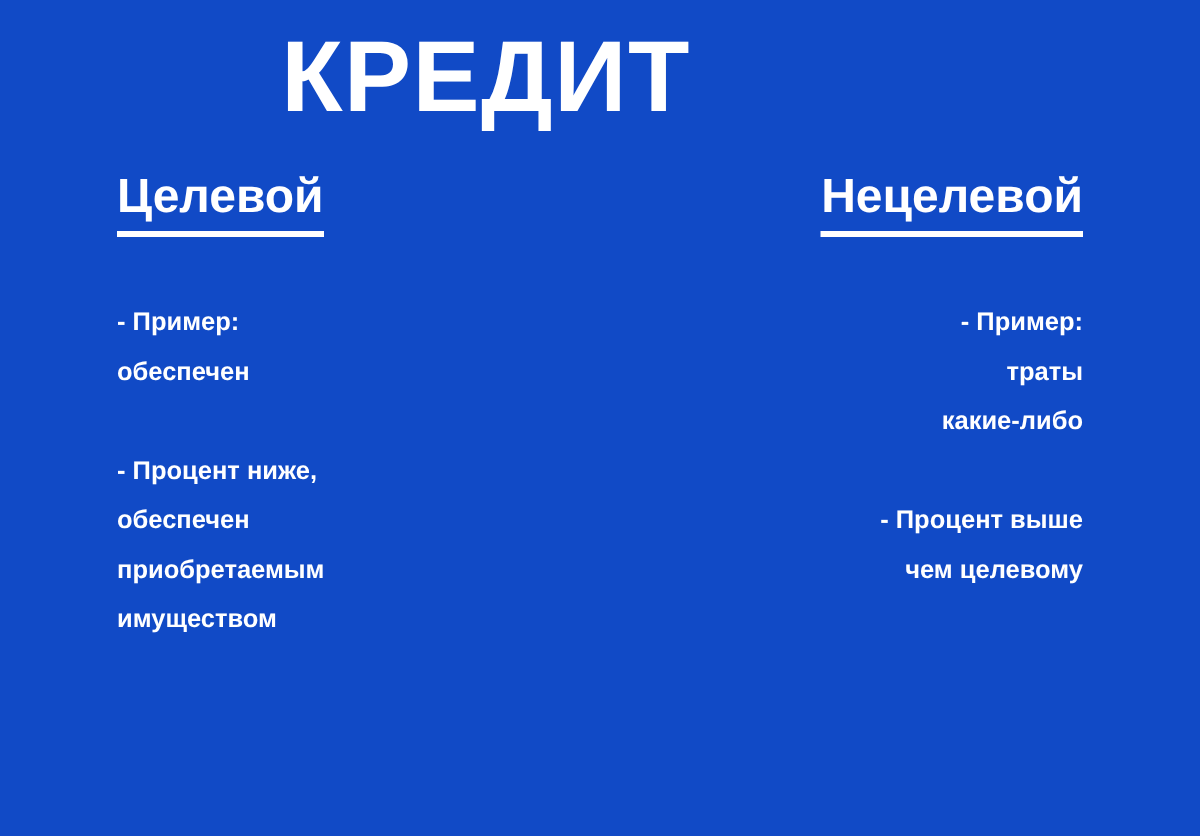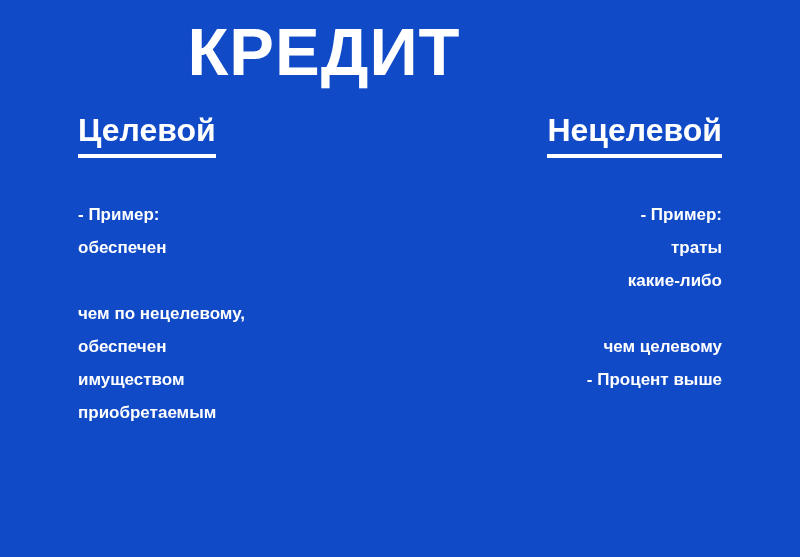--- a/index.html
+++ b/index.html
@@ -110,32 +110,32 @@
   <div class="col-heading right">
     <span class="heading-text" style="border-bottom-color: rgb(255, 255, 255);">Нецелевой</span>
   </div>
 
   <div class="col-body left">
     <div class="bullet-block">
       <span class="bullet-line">- Пример:</span>
       <span class="bullet-line">обеспечен</span>
     </div>
     <div class="bullet-block">
-      <span class="bullet-line">чем по нецелевому,</span>
+      <span class="bullet-line">- Процент ниже,</span>
       <span class="bullet-line">обеспечен</span>
+      <span class="bullet-line">приобретаемым</span>
       <span class="bullet-line">имуществом</span>
-      <span class="bullet-line">приобретаемым</span>
     </div>
   </div>
 
   <div class="col-body right">
     <div class="bullet-block">
       <span class="bullet-line">- Пример:</span>
       <span class="bullet-line">траты</span>
       <span class="bullet-line">какие-либо</span>
     </div>
     <div class="bullet-block">
+      <span class="bullet-line">- Процент выше</span>
       <span class="bullet-line">чем целевому</span>
-      <span class="bullet-line">- Процент выше</span>
     </div>
   </div>
 
 </div>
 
 </body></html>

